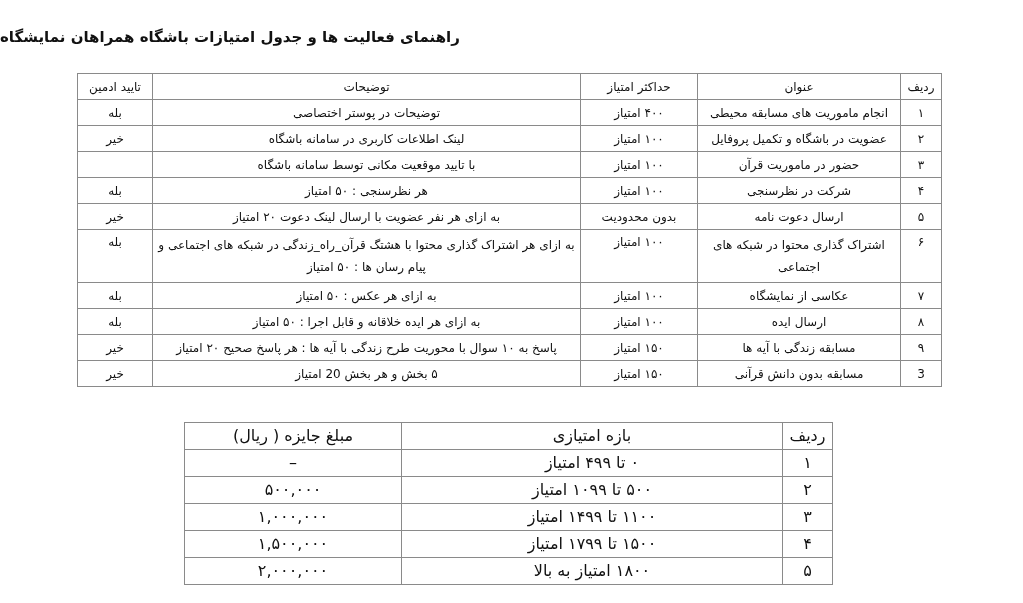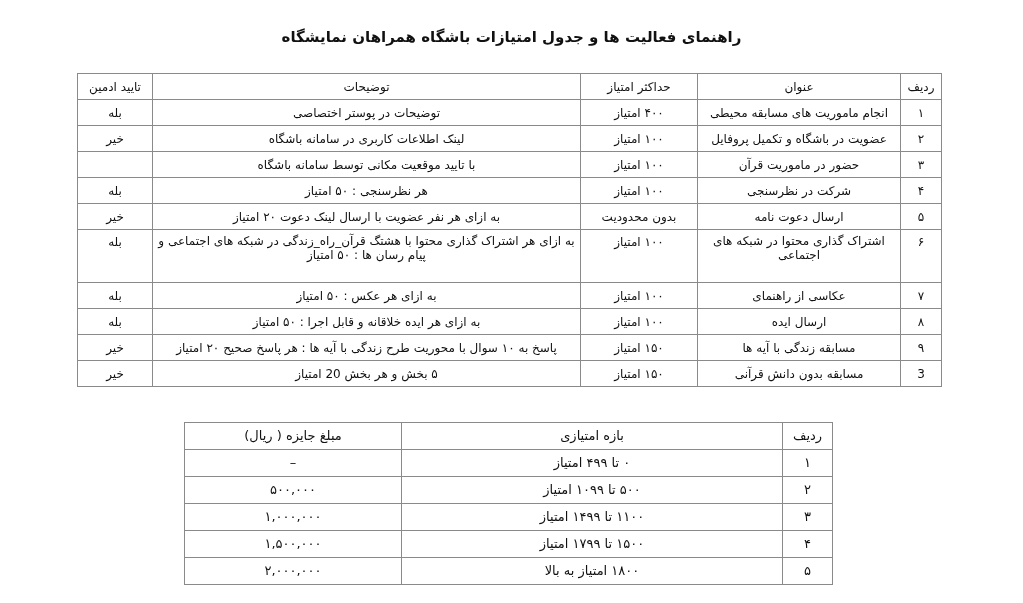--- a/index.html
+++ b/index.html
@@ -1,31 +1,31 @@
 <!DOCTYPE html>
 <html><head>
 <meta charset="utf-8">
 <style>
   html, body { margin: 0; padding: 0; background: #ffffff; }
   body { width: 1023px; height: 603px; position: relative; overflow: hidden;
          font-family: "DejaVu Sans", sans-serif; color: #111; }
-  .title { position: absolute; left: 0; top: 28px; width: 1023px; text-align: center;
+  .title { position: absolute; left: 0; top: 28px; width: 1023px; text-align: left;
            font-size: 15px; font-weight: bold; direction: rtl; }
   table { position: absolute; border-collapse: collapse; direction: rtl; table-layout: fixed; }
   td, th { border: 1px solid #8a8a8a; text-align: center; vertical-align: middle;
            font-size: 12px; font-weight: normal; padding: 0 4px; line-height: 16px;
            overflow: hidden; white-space: nowrap; }
   #t1 { left: 77px; top: 73px; width: 864px; }
   #t1 tr { height: 26px; }
   #t1 tr.tall { height: 53px; }
-  #t1 tr.tall td.wrap { white-space: normal; vertical-align: top; padding-top: 4px; line-height: 14px; }
+  #t1 tr.tall td.wrap { white-space: normal; vertical-align: top; padding-top: 4px; line-height: 22px; }
   #t1 tr.tall td.top { vertical-align: top; padding-top: 4px; }
   #t2 { left: 184px; top: 422px; width: 648px; }
   #t2 tr { height: 27px; }
-  #t2 td, #t2 th { font-size: 13px; }
+  #t2 td, #t2 th { font-size: 16px; }
 </style>
 </head>
 <body>
 
 <div class="title">راهنمای فعالیت ها و جدول امتیازات باشگاه همراهان نمایشگاه</div>
 
 <table id="t1">
   <colgroup>
     <col style="width:41px">
       <col style="width:203px">
@@ -78,21 +78,21 @@
   </tr>
   <tr class="tall">
     <td class="top">۶</td>
     <td class="wrap">اشتراک گذاری محتوا در شبکه های اجتماعی</td>
     <td class="top">۱۰۰ امتیاز</td>
     <td class="wrap">به ازای هر اشتراک گذاری محتوا با هشتگ قرآن_راه_زندگی در شبکه های اجتماعی و پیام رسان ها : ۵۰ امتیاز</td>
     <td class="top">بله</td>
   </tr>
   <tr>
     <td>۷</td>
-    <td>عکاسی از راهنمای</td>
+    <td>عکاسی از نمایشگاه</td>
     <td>۱۰۰ امتیاز</td>
     <td>به ازای هر عکس : ۵۰ امتیاز</td>
     <td>بله</td>
   </tr>
   <tr>
     <td>۸</td>
     <td>ارسال ایده</td>
     <td>۱۰۰ امتیاز</td>
     <td>به ازای هر ایده خلاقانه و قابل اجرا : ۵۰ امتیاز</td>
     <td>بله</td>

